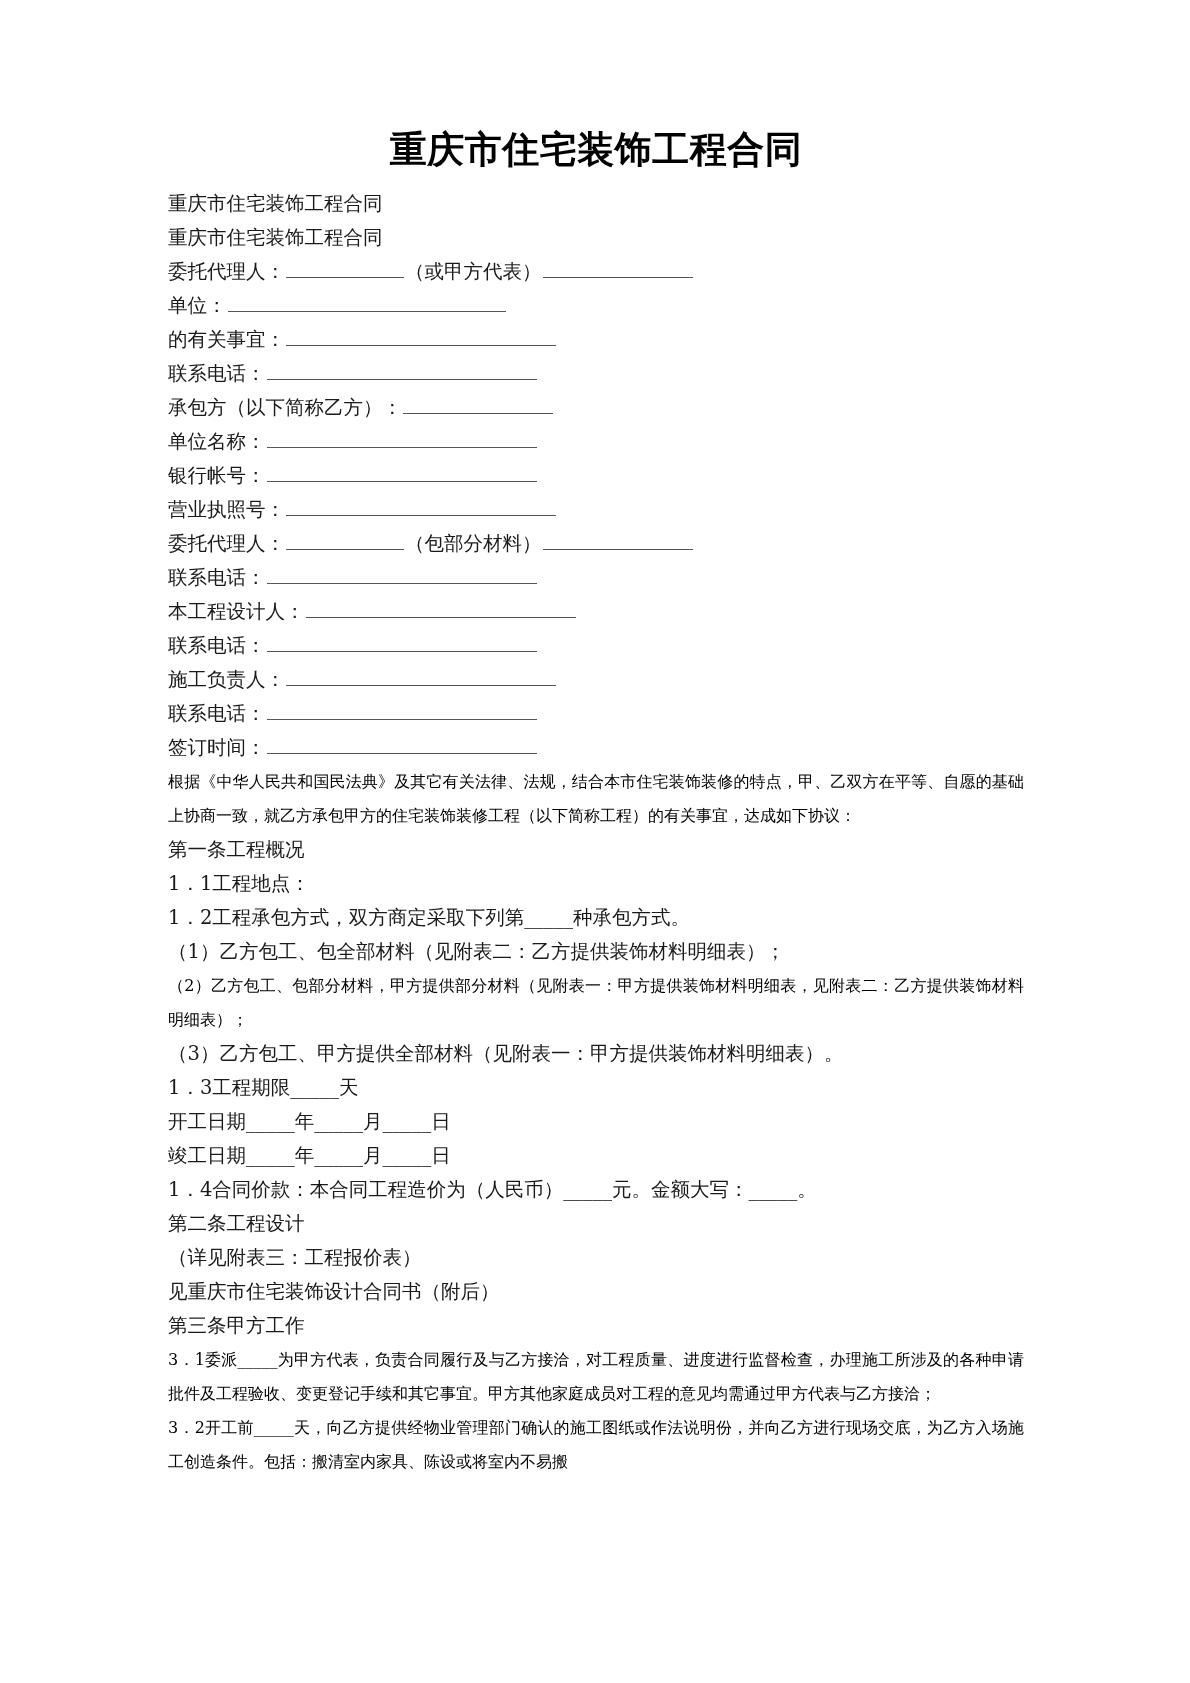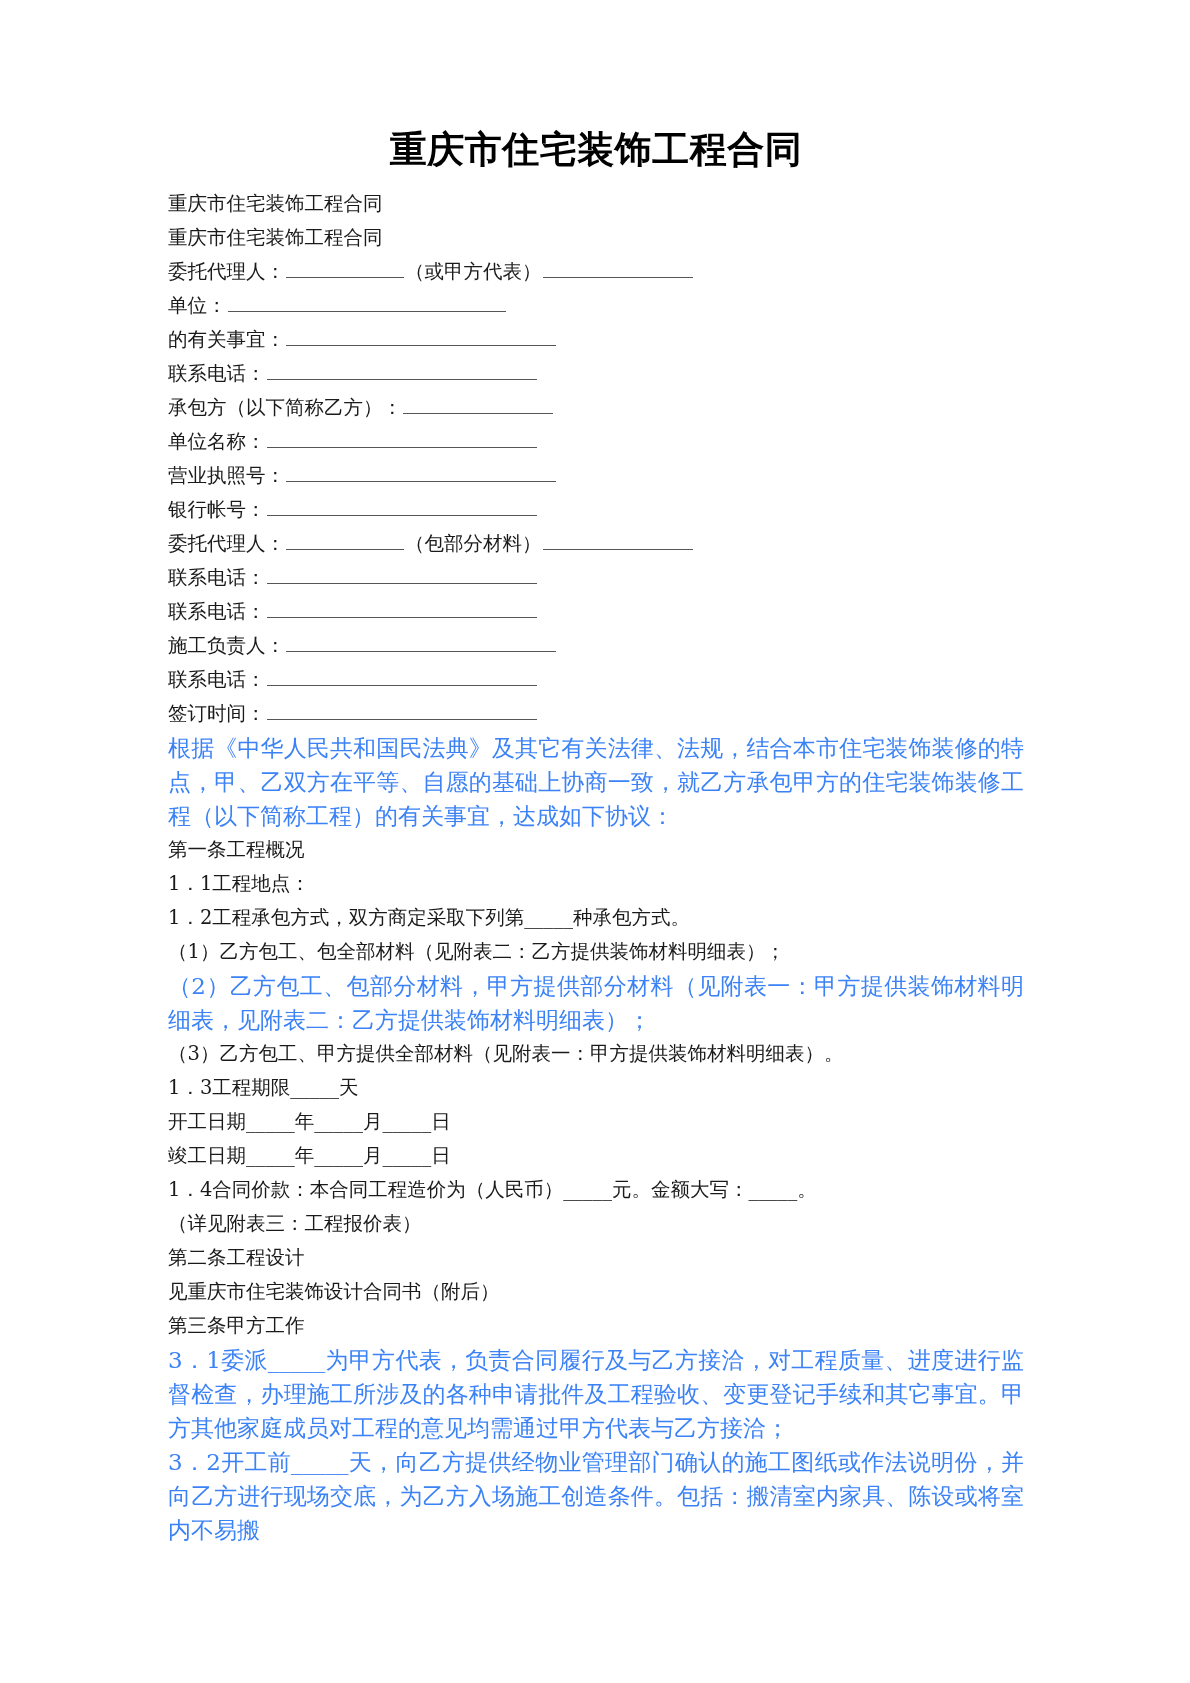--- a/index.html
+++ b/index.html
@@ -37,28 +37,28 @@
     line-height: 34px;
     text-align: justify;
     text-justify: inter-ideograph;
     white-space: pre-wrap;
     word-break: break-all;
     margin: 0;
     color: #1a1a1a;
   }
   
   .para {
-    font-size: 23px;
+    font-size: 16px;
     line-height: 34px;
     text-align: justify;
     text-justify: inter-ideograph;
     text-align-last: left;
     word-break: break-all;
     margin: 0;
-    color: #3b82f6;
+    color: #000000;
   }
   
   .blk {
     display: inline-block;
     border-bottom: 1px solid #555;
     vertical-align: baseline;
     height: 0.92em;
     margin: 0 1px;
   }
   .blk.w-md { width: 118px; }
@@ -84,28 +84,29 @@
 
     <p class="line"><span>的有关事宜：</span><span class="blk w-xxl"></span></p>
 
     <p class="line"><span>联系电话：</span><span class="blk w-xxl"></span></p>
 
     <p class="line"><span>承包方（以下简称乙方）：</span><span class="blk w-lg"></span></p>
 
     <p class="line"><span>单位名称：</span><span class="blk w-xxl"></span></p>
 
 
+    <p class="line"><span>银行帐号：</span><span class="blk w-xxl"></span></p>
+
     <p class="line"><span>营业执照号：</span><span class="blk w-xxl"></span></p>
-
-    <p class="line"><span>银行帐号：</span><span class="blk w-xxl"></span></p>
 
     <p class="line"><span>委托代理人：</span><span class="blk w-md"></span><span>（包部分材料）</span><span class="blk w-lg"></span></p>
 
     <p class="line"><span>联系电话：</span><span class="blk w-xxl"></span></p>
 
+    <p class="line"><span>本工程设计人：</span><span class="blk w-xxl"></span></p>
 
     <p class="line"><span>联系电话：</span><span class="blk w-xxl"></span></p>
 
     <p class="line"><span>施工负责人：</span><span class="blk w-xxl"></span></p>
 
     <p class="line"><span>联系电话：</span><span class="blk w-xxl"></span></p>
 
     <p class="line"><span>签订时间：</span><span class="blk w-xxl"></span></p>
 
     <p class="para">根据《中华人民共和国民法典》及其它有关法律、法规，结合本市住宅装饰装修的特点，甲、乙双方在平等、自愿的基础上协商一致，就乙方承包甲方的住宅装饰装修工程（以下简称工程）的有关事宜，达成如下协议：</p>
@@ -113,23 +114,23 @@
     <p class="line">第一条工程概况</p>
     <p class="line">1．1工程地点：</p>
     <p class="line">1．2工程承包方式，双方商定采取下列第_____种承包方式。</p>
     <p class="line">（1）乙方包工、包全部材料（见附表二：乙方提供装饰材料明细表）；</p>
     <p class="para">（2）乙方包工、包部分材料，甲方提供部分材料（见附表一：甲方提供装饰材料明细表，见附表二：乙方提供装饰材料明细表）；</p>
     <p class="line">（3）乙方包工、甲方提供全部材料（见附表一：甲方提供装饰材料明细表）。</p>
     <p class="line">1．3工程期限_____天</p>
     <p class="line">开工日期_____年_____月_____日</p>
     <p class="line">竣工日期_____年_____月_____日</p>
     <p class="line">1．4合同价款：本合同工程造价为（人民币）_____元。金额大写：_____。</p>
+    <p class="line">第二条工程设计</p>
+
     <p class="line">（详见附表三：工程报价表）</p>
-
-    <p class="line">第二条工程设计</p>
     <p class="line">见重庆市住宅装饰设计合同书（附后）</p>
 
     <p class="line">第三条甲方工作</p>
     <p class="para">3．1委派_____为甲方代表，负责合同履行及与乙方接洽，对工程质量、进度进行监督检查，办理施工所涉及的各种申请批件及工程验收、变更登记手续和其它事宜。甲方其他家庭成员对工程的意见均需通过甲方代表与乙方接洽；</p>
     <p class="para">3．2开工前_____天，向乙方提供经物业管理部门确认的施工图纸或作法说明份，并向乙方进行现场交底，为乙方入场施工创造条件。包括：搬清室内家具、陈设或将室内不易搬</p>
 
   </div>
 </div>
 
 </body></html>

